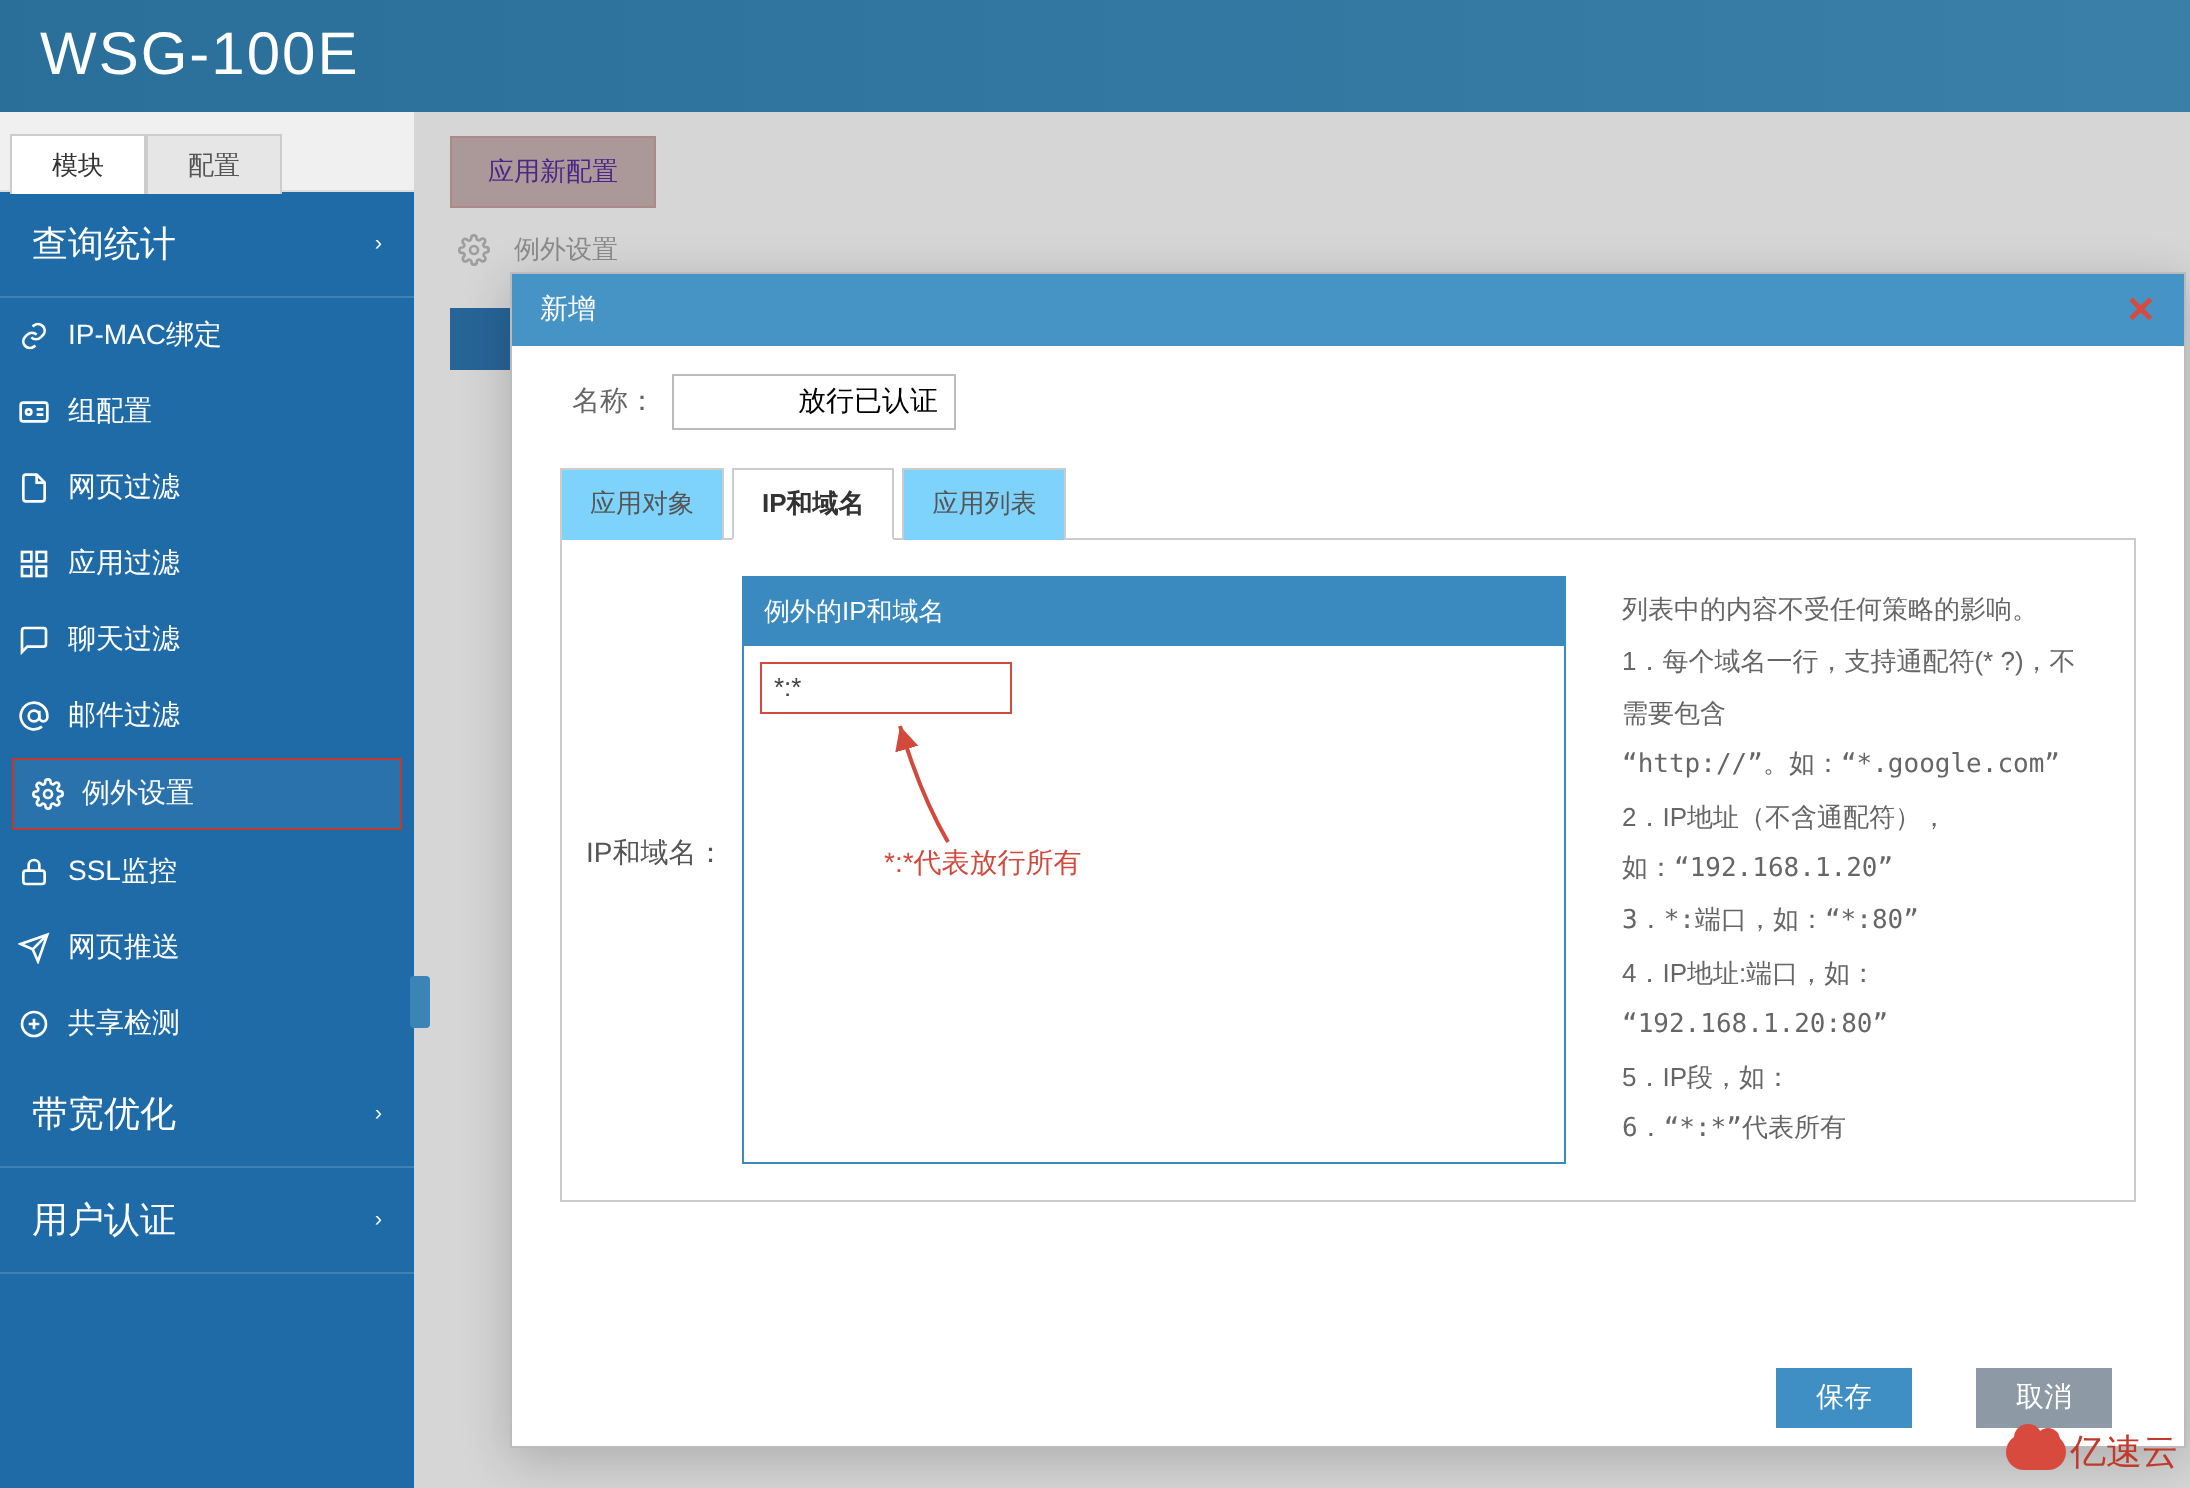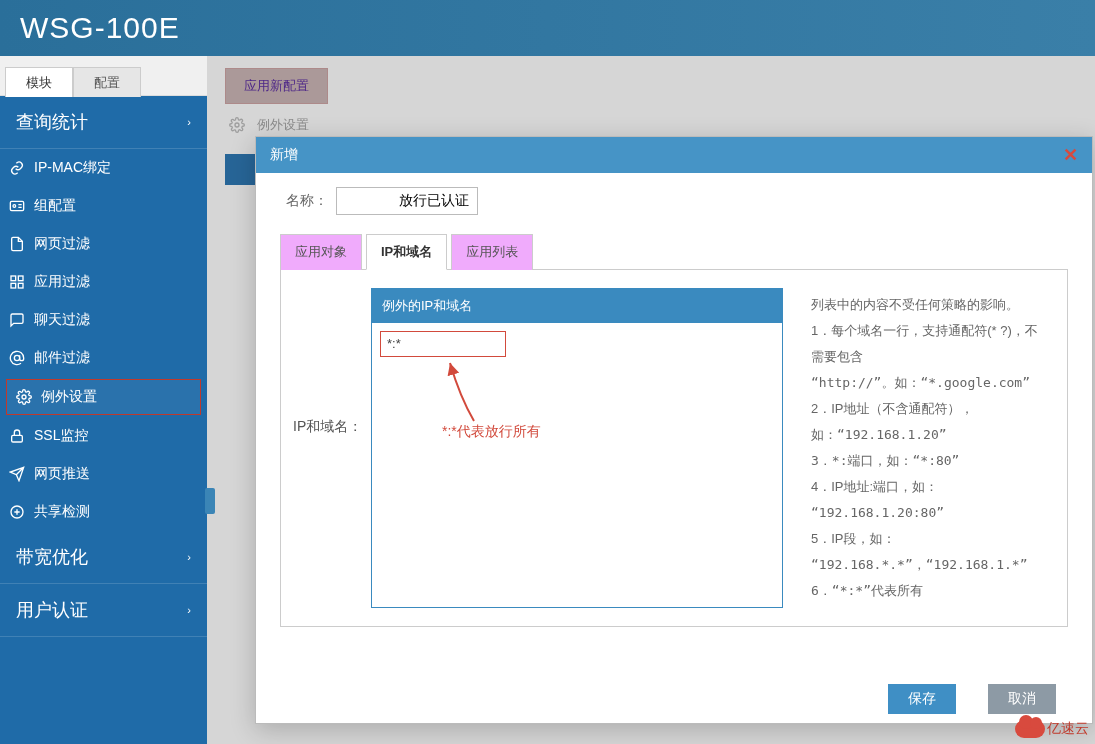--- a/index.html
+++ b/index.html
@@ -38,21 +38,21 @@
     .modal { position: absolute; left: 255px; top: 136px; width: 838px; height: 588px; background: #fff; border: 1px solid #bbb; z-index: 10; display: flex; flex-direction: column; box-shadow: 0 6px 24px rgba(0,0,0,0.2); }
     .modal-header { background: #4694c6; color: #fff; height: 36px; display: flex; align-items: center; justify-content: space-between; padding: 0 14px; font-size: 14px; }
     .modal-close { color: #d84a3e; font-size: 18px; font-weight: bold; cursor: pointer; }
 
     .modal-body { flex: 1; padding: 14px 24px 8px 24px; overflow: auto; }
     .form-row { display: flex; align-items: center; font-size: 14px; }
     .form-row label { width: 48px; color: #666; text-align: right; margin-right: 8px; }
     .form-row input { border: 1px solid #bbb; height: 28px; width: 142px; padding: 0 8px; font-size: 14px; text-align: right; }
 
     .modal-tabs { display: flex; margin-top: 18px; border-bottom: 1px solid #ccc; }
-    .m-tab { border: 1px solid #ccc; border-bottom: none; padding: 8px 14px; font-size: 13px; color: #555; background: #f0abfc; margin-right: 4px; cursor: pointer; position: relative; top: 1px; }
+    .m-tab { border: 1px solid #ccc; border-bottom: none; padding: 8px 14px; font-size: 13px; color: #555; background: #7dd3fc; margin-right: 4px; cursor: pointer; position: relative; top: 1px; }
     .m-tab.active { background: #fff; font-weight: bold; color: #333; border-bottom: 1px solid #fff; }
 
     .modal-content-area { border: 1px solid #ccc; border-top: none; padding: 18px 12px; display: flex; }
     .left-col { flex: 0 0 490px; display: flex; }
     .left-label { width: 78px; color: #555; font-size: 14px; padding-top: 130px; text-align: left; }
 
     .domain-box { flex: 1; border: 1px solid #3a8abf; min-height: 275px; }
     .domain-hdr { background: #3a8abf; color: #fff; padding: 8px 10px; font-size: 13px; }
     .domain-area { padding: 8px; position: relative; }
     .domain-textarea { border: 1px solid #d24a3c; width: 126px; height: 26px; padding: 4px 6px; font-family: inherit; font-size: 13px; color: #444; resize: none; outline: none; }
@@ -60,21 +60,21 @@
     .arrow-svg { position: absolute; left: 72px; top: 34px; }
 
     .right-help { flex: 1; padding: 4px 8px 4px 28px; color: #666; font-size: 13px; line-height: 2.0; }
     .mono { font-family: monospace; }
 
     .modal-footer { height: 48px; display: flex; align-items: center; justify-content: flex-end; gap: 32px; padding: 0 36px; border-top: 0; }
     .btn-save, .btn-cancel { border: none; color: #fff; padding: 6px 20px; font-size: 14px; cursor: pointer; }
     .btn-save { background: #3f8fc5; }
     .btn-cancel { background: #8d9aa5; }
 
-    .watermark { position: absolute; right: 6px; bottom: 6px; color: #c0392b; font-size: 14px; z-index: 20; display: flex; align-items: center; }
+    .watermark { position: absolute; right: 6px; bottom: 6px; color: #c0392b; font-size: 18px; z-index: 20; display: flex; align-items: center; }
     .watermark .cloud { width: 30px; height: 18px; background: #d84a3e; border-radius: 9px; margin-right: 2px; position: relative; }
     .watermark .cloud::before { content: ""; position: absolute; width: 14px; height: 14px; background: #d84a3e; border-radius: 50%; top: -5px; left: 4px; }
     .watermark .cloud::after { content: ""; position: absolute; width: 12px; height: 12px; background: #d84a3e; border-radius: 50%; top: -3px; right: 3px; }
   </style>
 </head>
 <body>
 
 <div class="header">
   <div class="header-title">WSG-100E</div>
 </div>
@@ -254,21 +254,20 @@
       <div class="right-help">
         <div>列表中的内容不受任何策略的影响。</div>
         <div>1．每个域名一行，支持通配符(* ?)，不需要包含</div>
         <div class="mono">“http://”。如：“*.google.com”</div>
         <div>2．IP地址（不含通配符），</div>
         <div class="mono">如：“192.168.1.20”</div>
         <div class="mono">3．*:端口，如：“*:80”</div>
         <div>4．IP地址:端口，如：</div>
         <div class="mono">“192.168.1.20:80”</div>
         <div>5．IP段，如：</div>
-        <div class="mono">“192.168.*.*”，“192.168.1.*”</div>
         <div class="mono">6．“*:*”代表所有</div>
       </div>
     </div>
   </div>
 
   <div class="modal-footer">
     <button class="btn-save">保存</button>
     <button class="btn-cancel">取消</button>
   </div>
 </div>

